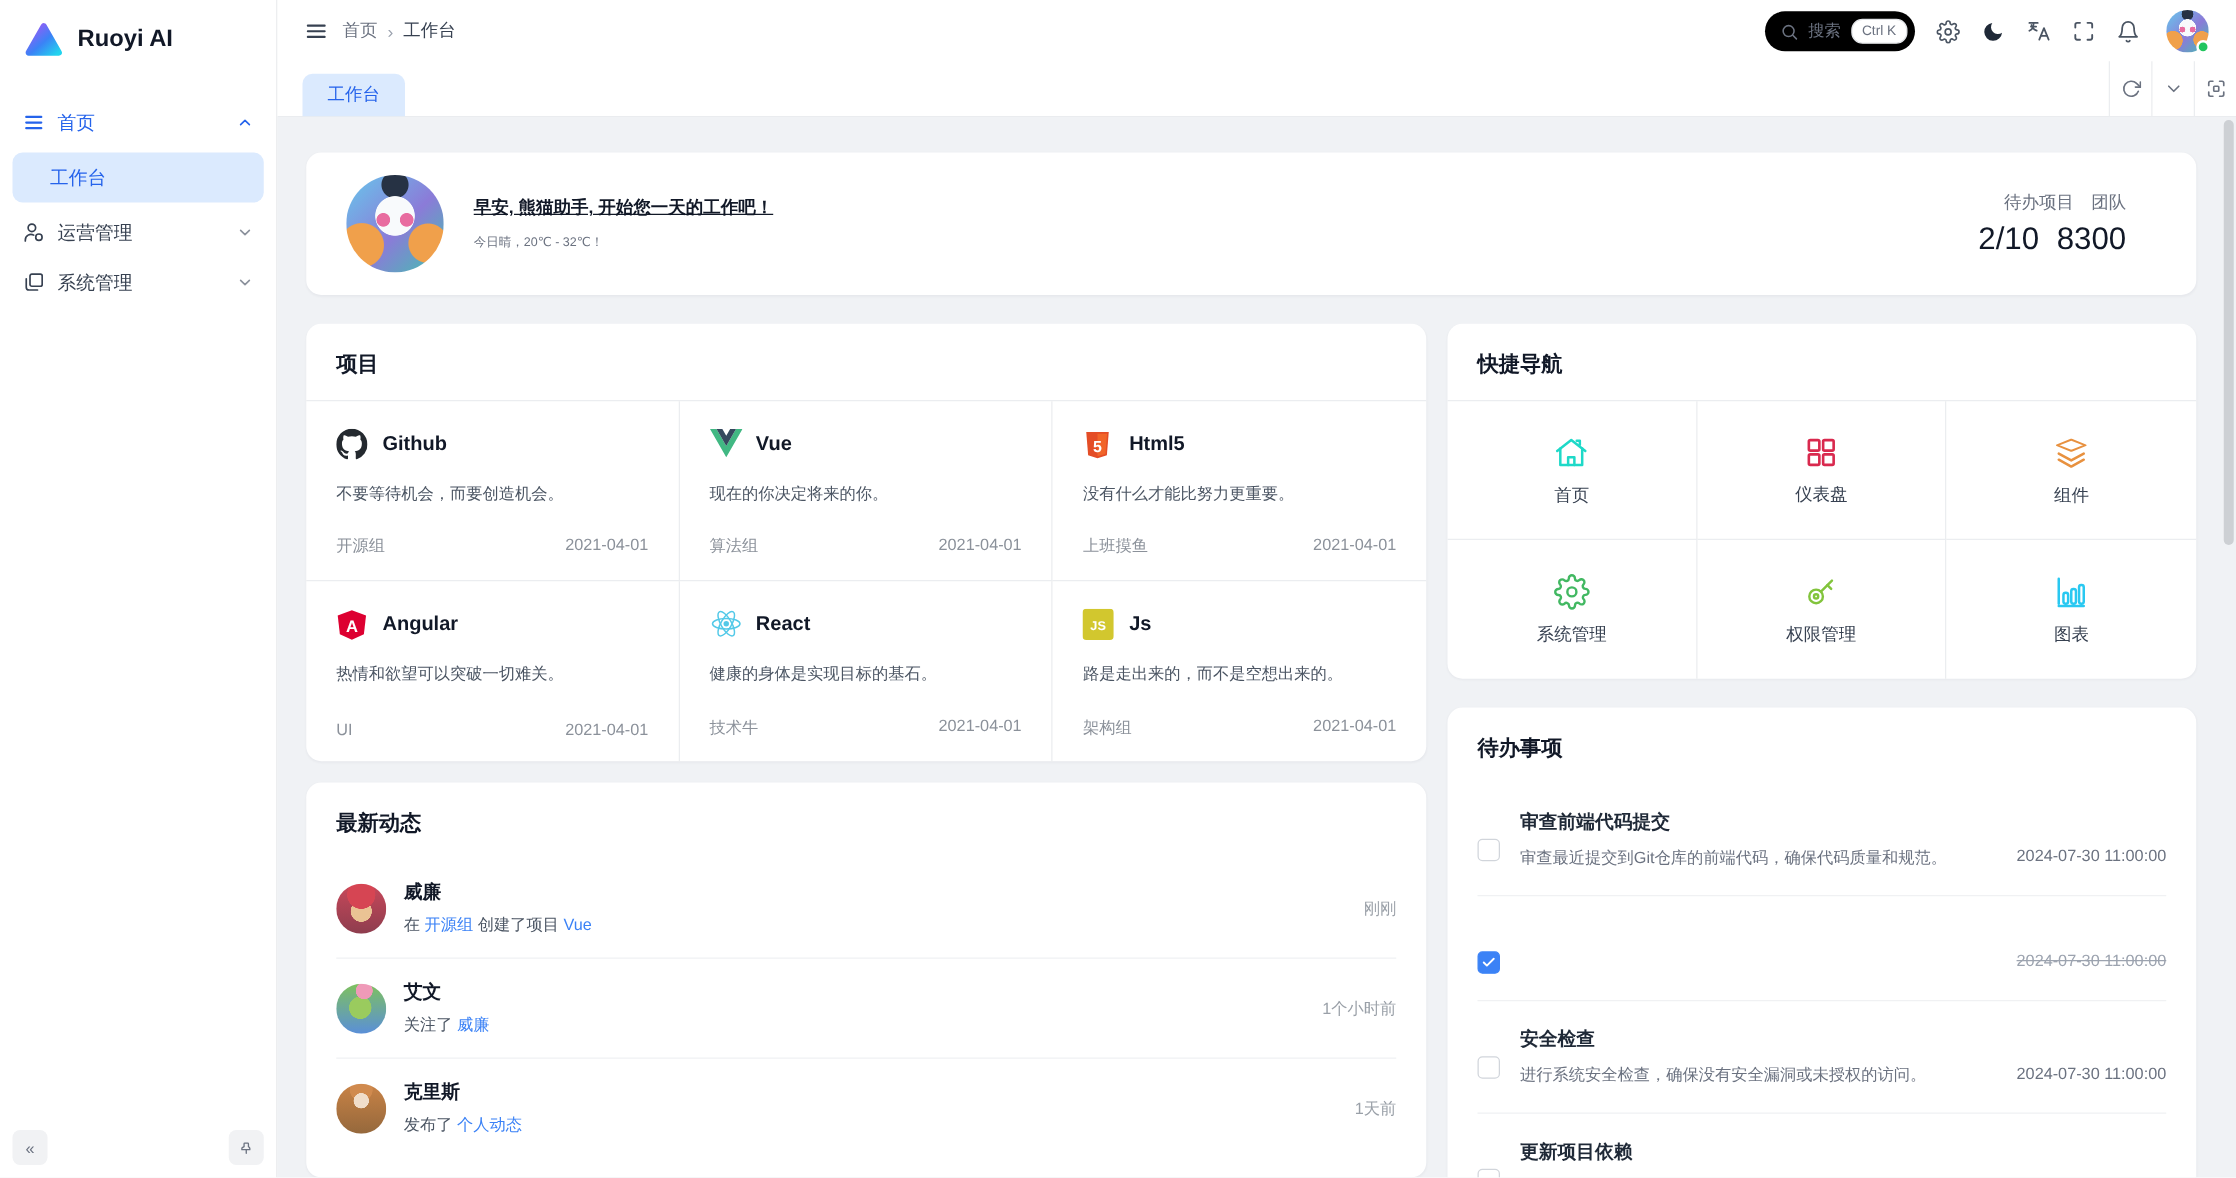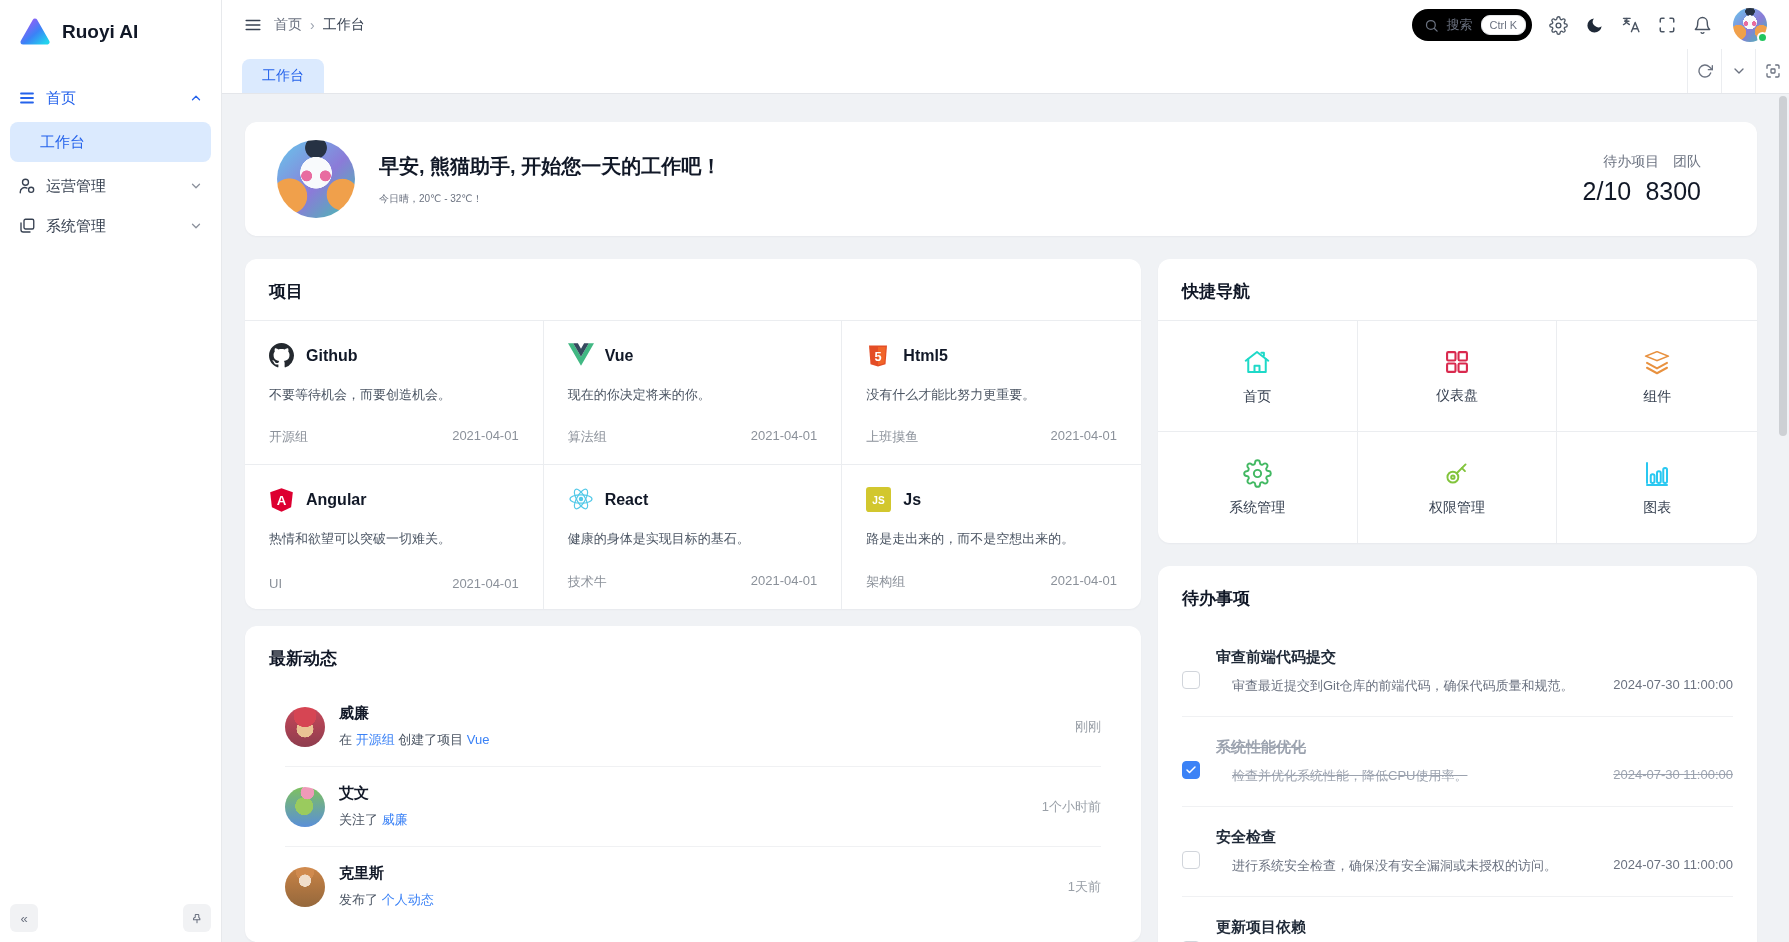--- a/index.html
+++ b/index.html
@@ -43,21 +43,21 @@
   .tab { height:34px; padding:0 20px; background:#dbeafe; color:#2563eb; font-size:14px; display:flex; align-items:center; border-radius:8px 8px 0 0; cursor:pointer; }
   .tab-controls { margin-left:auto; display:flex; height:44px; }
   .tab-ctl { width:34px; height:44px; border-left:1px solid #ebedf0; display:flex; align-items:center; justify-content:center; color:#6b7280; cursor:pointer; }
 
   .content { flex:1; background:#f0f2f5; padding:28px 32px 0 23px; overflow:hidden; }
   .card { background:#fff; border-radius:12px; box-shadow:0 1px 2px rgba(16,24,40,.04); }
 
   
   .welcome { height:114px; display:flex; align-items:center; padding:0 56px 0 32px; gap:24px; margin-bottom:23px; }
   .avatar-xl { width:78px; height:78px; border-radius:50%; flex:none; }
-  .welcome-title { font-size:20px; font-weight:700; color:#111827; }
+  .welcome-title { font-size:14px; font-weight:700; color:#111827;text-decoration:underline; }
   .welcome-sub { font-size:10px; color:#6b7280; margin-top:12px; }
   .welcome-stats { margin-left:auto; display:flex; }
   .stat { text-align:right; }
   .stat-label { font-size:14px; color:#6b7280; }
   .stat-value { font-size:25px; color:#111827; margin-top:6px; }
 
   .cols { display:flex; gap:17px; align-items:flex-start; }
   .col-left { width:896px; flex:none; }
   .col-right { width:599px; flex:none; }
 
@@ -70,21 +70,21 @@
   .proj-cell:nth-child(-n+3) { border-bottom:1px solid #ebedf0; }
   .proj-cell:not(:nth-child(3n)) { border-right:1px solid #ebedf0; }
   .proj-name-row { display:flex; align-items:center; gap:11px; }
   .proj-logo { width:26px; height:26px; display:flex; }
   .proj-name { font-size:16px; font-weight:700; color:#111827; }
   .proj-desc { margin-top:17px; font-size:13px; color:#4b5563; }
   .proj-foot { margin-top:auto; display:flex; justify-content:space-between; font-size:13px; color:#8b919a; }
 
   
   .activity { margin-top:17px; min-height:316px; }
-  .act-list { list-style:none; padding:0 40px; }
+  .act-list { list-style:none; padding:0 24px; }
   .act-item { display:flex; gap:14px; padding:17px 0; align-items:center; }
   .act-item + .act-item { border-top:1px solid #f0f1f3; }
   .avatar-sm { width:40px; height:40px; border-radius:50%; flex:none; }
   .act-body { flex:1; }
   .act-name { font-size:15px; font-weight:700; color:#111827; }
   .act-line { margin-top:8px; font-size:13px; color:#4b5563; }
   .act-line a { color:#3b82f6; text-decoration:none; cursor:pointer; }
   .act-time { font-size:13px; color:#9aa0a8; }
 
   
@@ -96,21 +96,21 @@
   .qn-label { font-size:14px; color:#374151; }
 
   
   .todos { margin-top:23px; min-height:374px; }
   .todo-list { list-style:none; padding:0 24px; }
   .todo-item { position:relative; display:flex; gap:16px; padding:19px 0 21px; }
   .todo-item + .todo-item { border-top:1px solid #f0f1f3; }
   .checkbox { width:18px; height:18px; border:1px solid #d1d5db; border-radius:4px; background:#fff; margin-top:25px; flex:none; cursor:pointer; display:flex; align-items:center; justify-content:center; }
   .checkbox.checked { background:#3b82f6; border-color:#3b82f6; color:#fff; }
   .todo-title { font-size:15px; font-weight:700; color:#1f2937; padding-top:2px; }
-  .todo-desc { margin-top:10px; font-size:13px; color:#6b7280;margin-left:16px; }
+  .todo-desc { margin-top:10px; font-size:13px; color:#6b7280; }
   .todo-date { position:absolute; right:0; bottom:24px; font-size:13px; color:#6b7280;text-align:right; }
   .todo-item.done .todo-title,
   .todo-item.done .todo-desc,
   .todo-item.done .todo-date { color:#9ca3af; text-decoration:line-through; }
 
   
   .avatar-panda { background:
     radial-gradient(circle at 38% 46%, #e86ca0 0 8%, transparent 9%),
     radial-gradient(circle at 62% 46%, #e86ca0 0 8%, transparent 9%),
     radial-gradient(circle at 50% 42%, #f8fafc 0 26%, transparent 27%),
@@ -567,24 +567,20 @@
                 </div>
                 <span class="todo-date">2024-07-30 11:00:00</span>
               </li>
 
               <li class="todo-item done">
                 <span class="checkbox checked">
                   <svg width="12" height="12" viewBox="0 0 24 24" fill="none" stroke="currentColor" stroke-width="3" stroke-linecap="round" stroke-linejoin="round">
                       <polyline points="20 6 9 17 4 12"></polyline>
                     </svg>
                 </span>
-                <div>
-                  <div class="todo-title">系统性能优化</div>
-                  <div class="todo-desc">检查并优化系统性能，降低CPU使用率。</div>
-                </div>
                 <span class="todo-date">2024-07-30 11:00:00</span>
               </li>
 
               <li class="todo-item">
                 <span class="checkbox"></span>
                 <div>
                   <div class="todo-title">安全检查</div>
                   <div class="todo-desc">进行系统安全检查，确保没有安全漏洞或未授权的访问。</div>
                 </div>
                 <span class="todo-date">2024-07-30 11:00:00</span>

